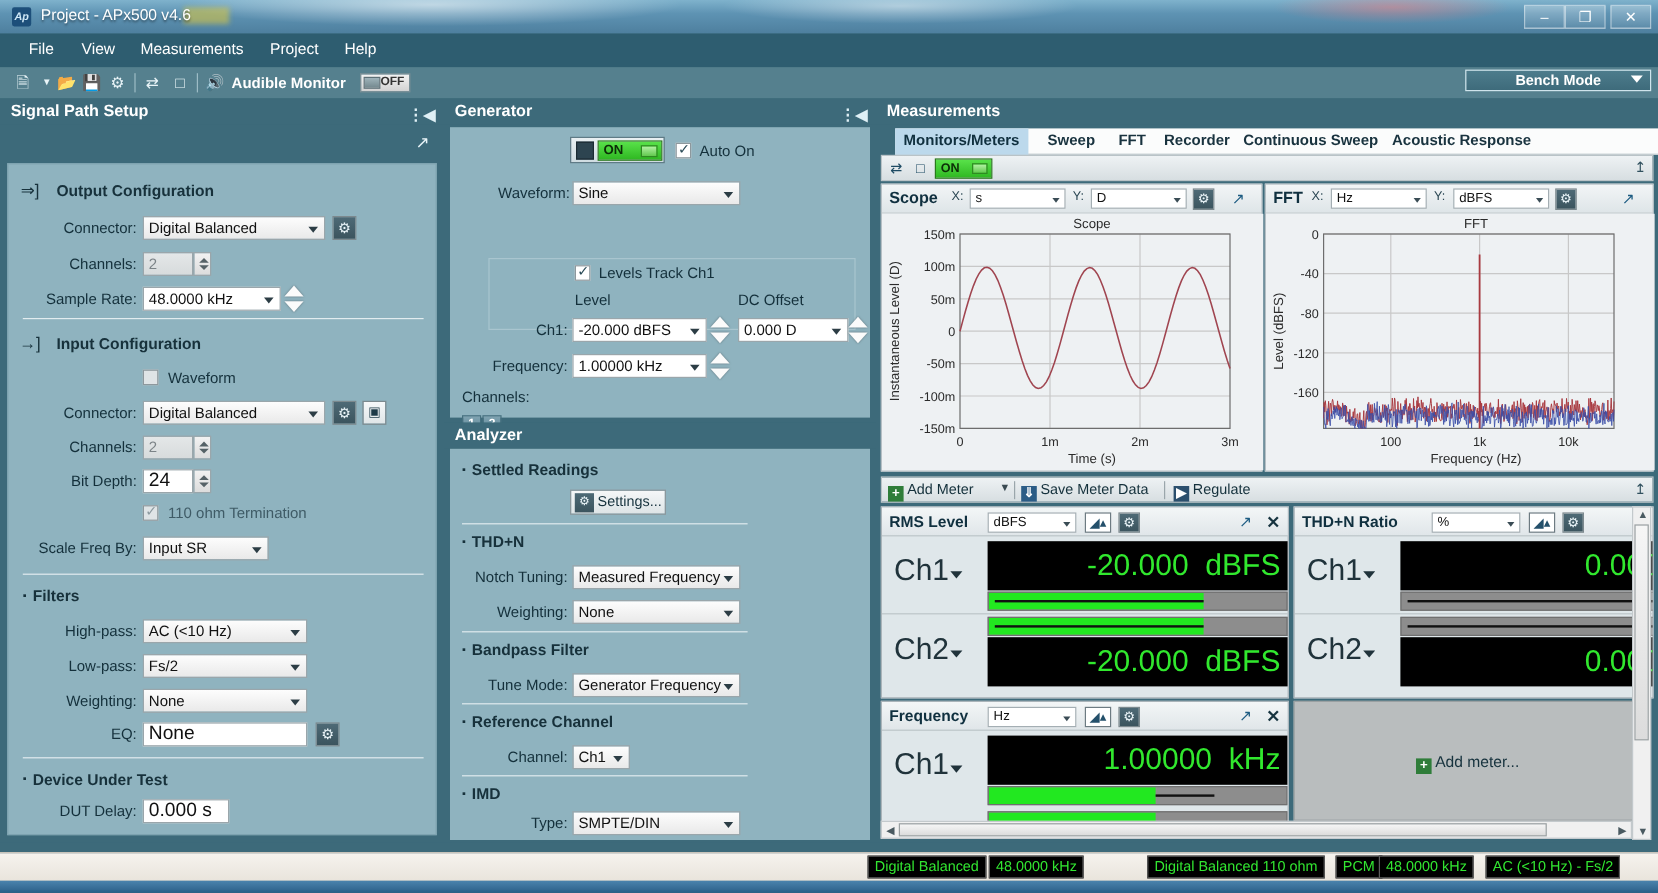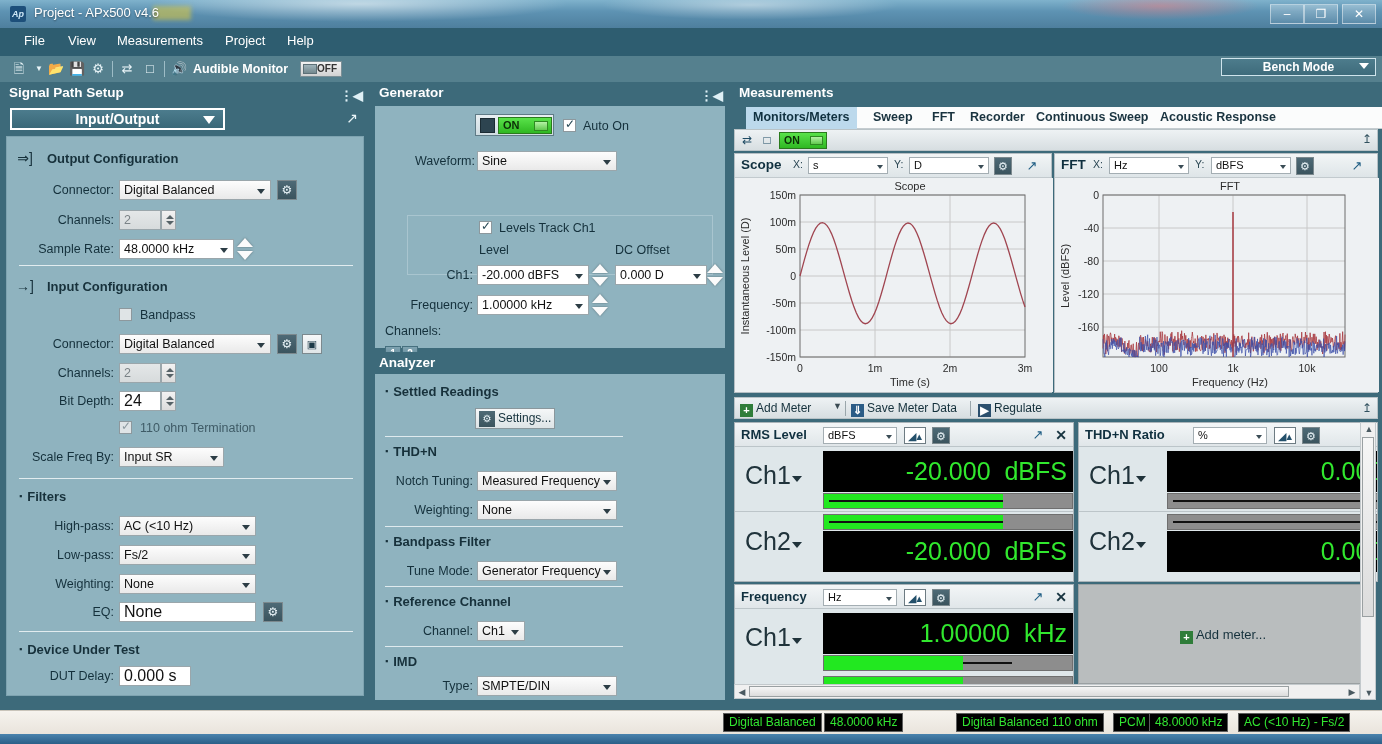--- a/index.html
+++ b/index.html
@@ -256,24 +256,20 @@
 <div id="benchmode">
   <span>Bench Mode</span>
   <span class="car"></span>
 </div>
 
 <div class="phdr" id="spsHdr">
   <span>Signal Path Setup</span>
   <span class="pin">⋮◀</span>
 </div>
 <div id="spsBody">
-  <div id="ioBtn">
-    <span>Input/Output</span>
-    <span class="car"></span>
-  </div>
   <span id="ioPop">↗</span>
 
   <div id="spsInner">
 
     <span class="iconbtn" style="left:8px;top:12px;border:0;background:transparent;color:#17313b;font-size:14px">⇒]</span>
     <span class="sect-title" style="left:40px;top:14px">Output Configuration</span>
 
     <span class="flabel" style="left:5px;top:46px;width:102px">Connector:</span>
     <div class="fsel" style="left:112px;top:43px;width:152px">
       <span>Digital Balanced</span>
@@ -299,21 +295,21 @@
         <i class="up"></i>
         <i class="dn"></i>
       </div>
 
     <div class="hr" style="left:12px;top:128px;width:334px"></div>
 
     <span class="iconbtn" style="left:8px;top:140px;border:0;background:transparent;color:#17313b;font-size:14px">→]</span>
     <span class="sect-title" style="left:40px;top:142px">Input Configuration</span>
 
     <div class="cbx dis" style="left:112px;top:171px"></div>
-    <span class="cblabel" style="left:133px;top:171px">Bandpass</span>
+    <span class="cblabel" style="left:133px;top:171px">Waveform</span>
 
     <span class="flabel" style="left:5px;top:200px;width:102px">Connector:</span>
     <div class="fsel" style="left:112px;top:197px;width:152px">
       <span>Digital Balanced</span>
       <span class="car"></span>
     </div>
     <div class="gearbtn" style="left:270px;top:197px">⚙</div>
     <div class="iconbtn" style="left:295px;top:197px">▣</div>
 
     <span class="flabel" style="left:5px;top:229px;width:102px">Channels:</span>

